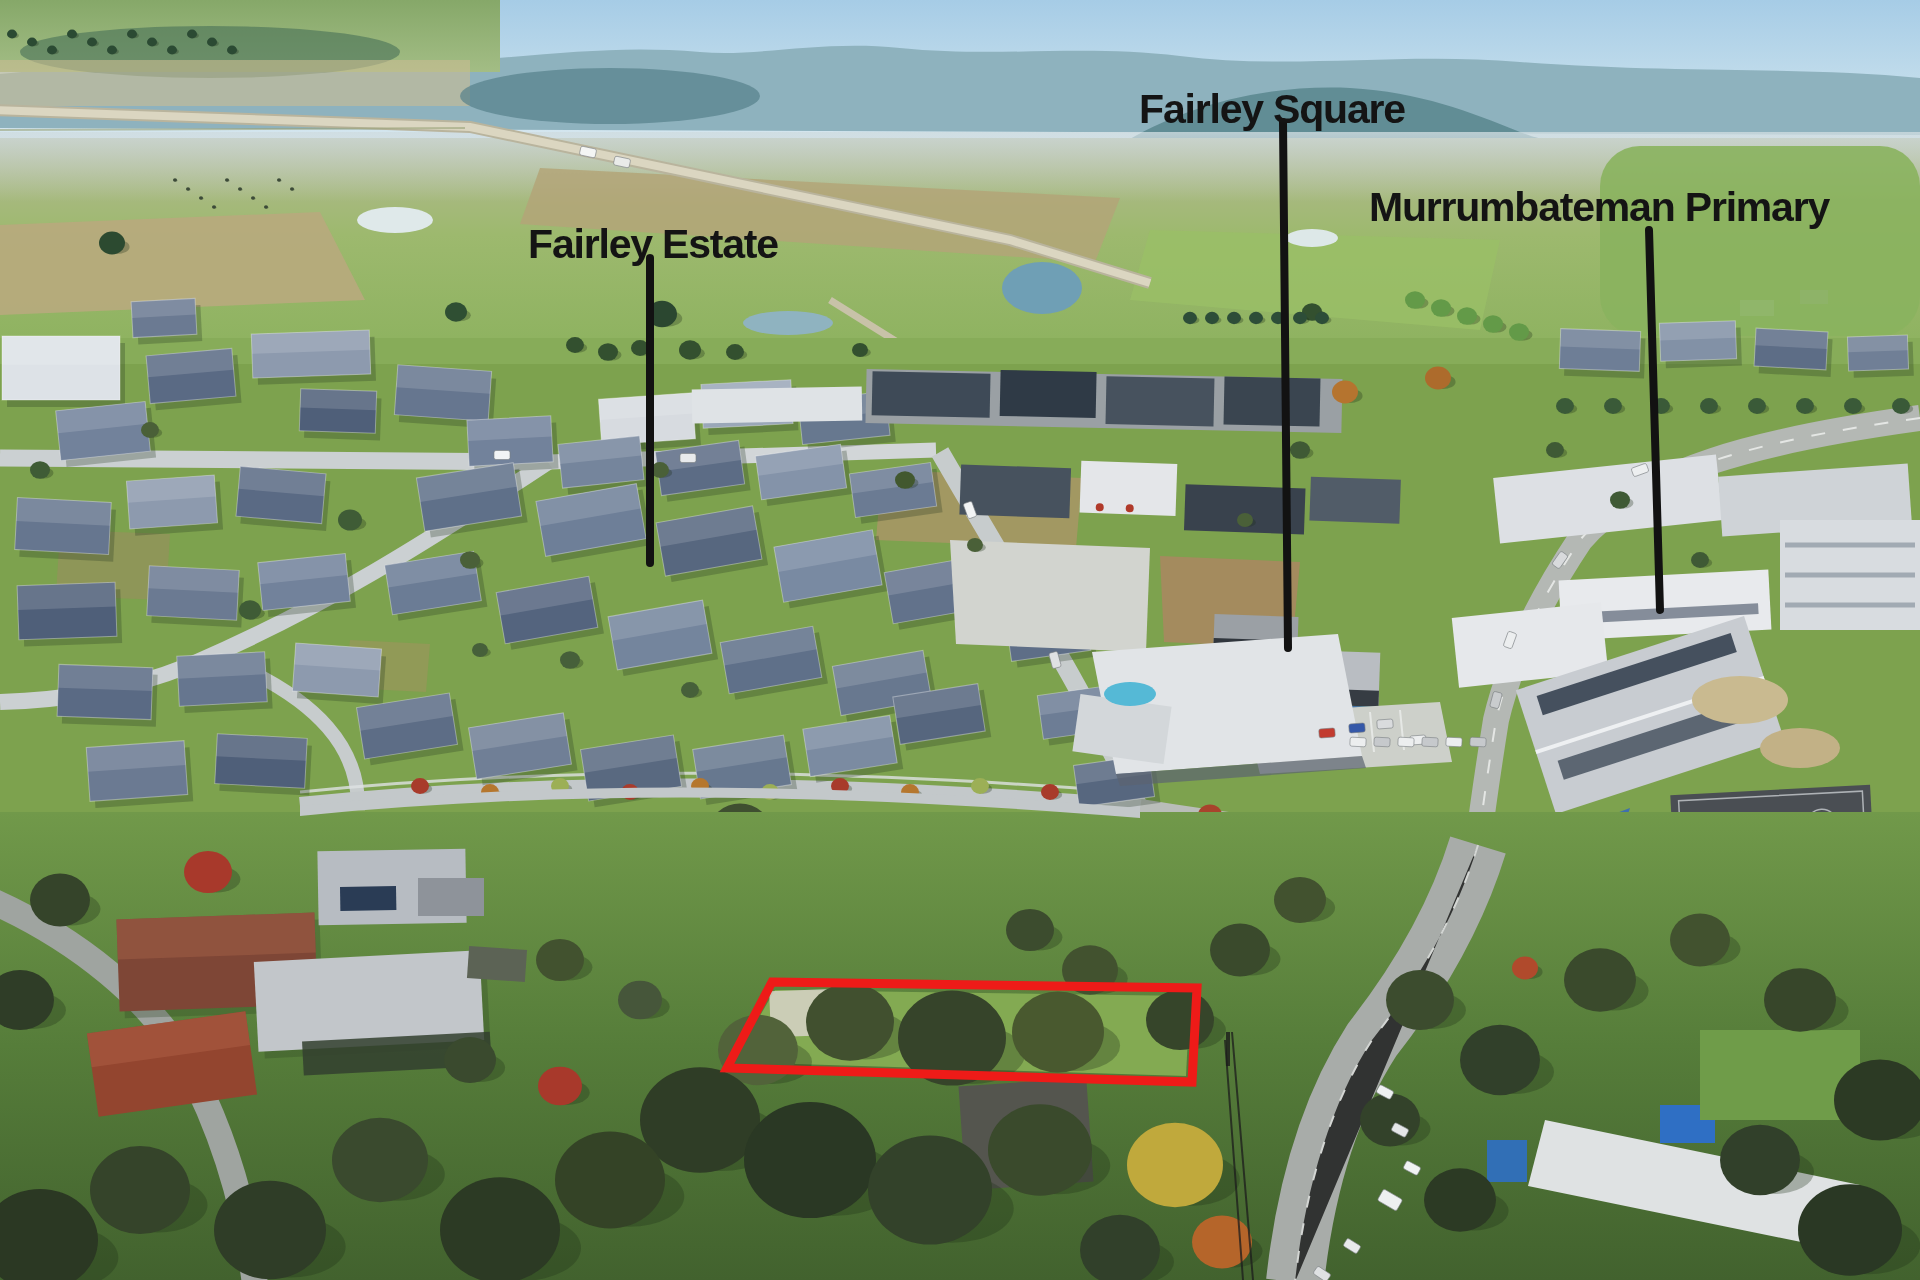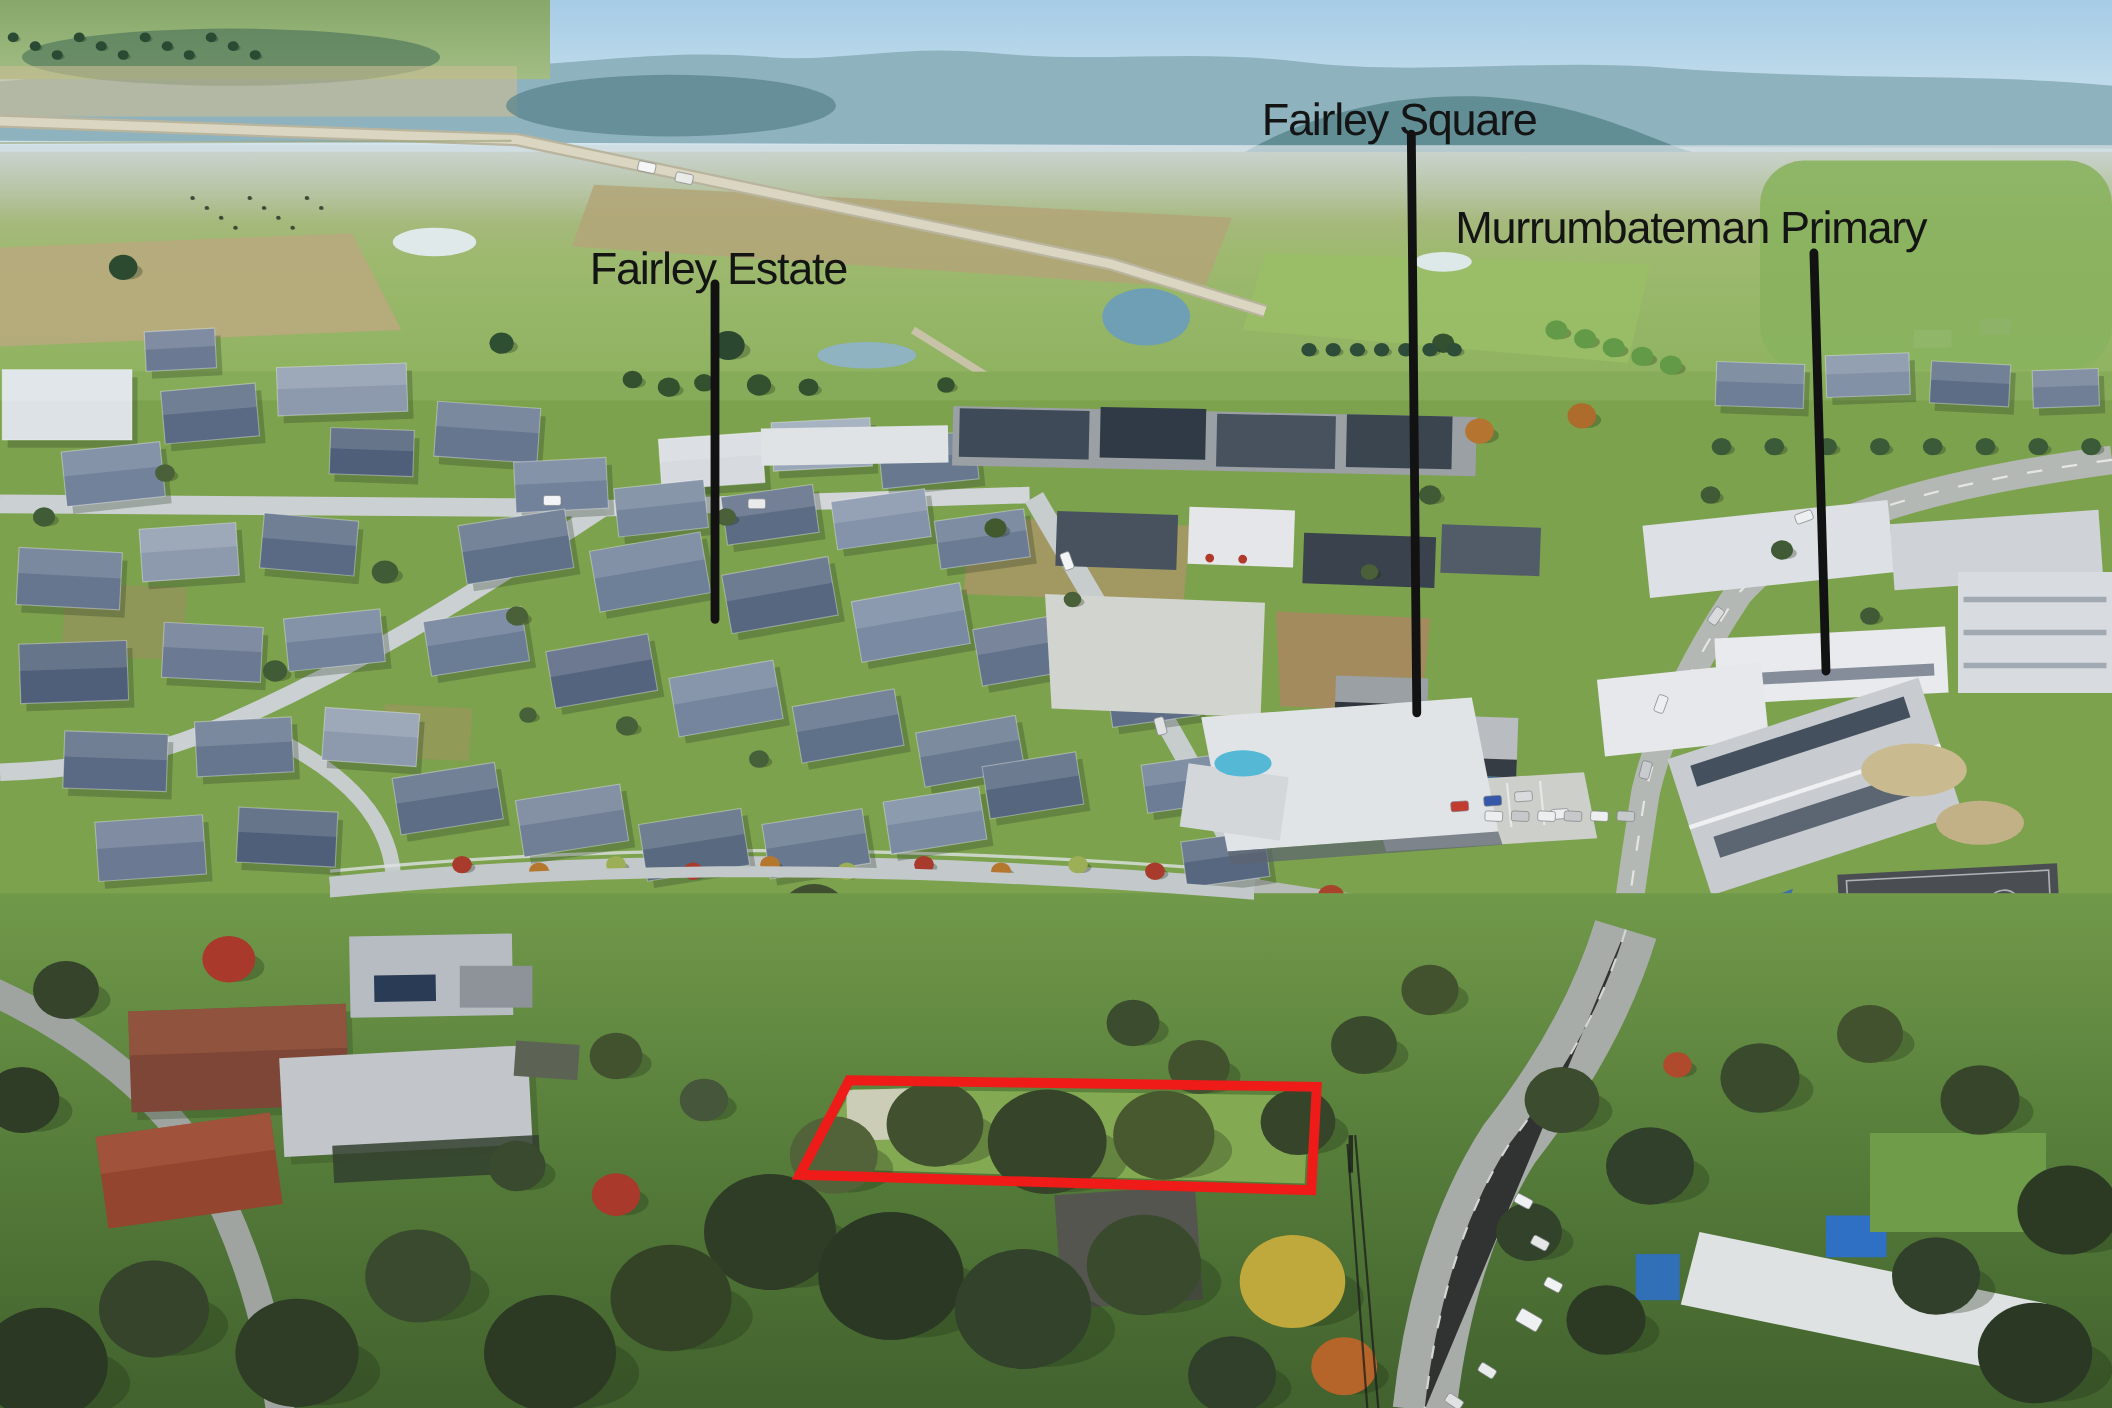--- a/index.html
+++ b/index.html
@@ -1,19 +1,19 @@
 <!DOCTYPE html>
 <html style="--label-color: #141414;"><head>
 <meta charset="utf-8">
 <style>
   html,body{margin:0;padding:0;background:#222;}
   .stage{position:relative;width:1920px;height:1280px;overflow:hidden;
          font-family:"Liberation Sans",sans-serif;}
   .stage svg{position:absolute;left:0;top:0;}
-  .label{position:absolute;font-size:41px;font-weight:400;letter-spacing:-1.2px;
+  .label{position:absolute;font-size:41px;font-weight:700;letter-spacing:-1.2px;
          color:var(--label-color,#141414);white-space:nowrap;transform:translateX(-50%);}
 </style>
 </head>
 <body>
 
 <div class="stage">
 
 <svg width="1920" height="1280" viewBox="0 0 1920 1280">
   <defs>
     <linearGradient id="sky" x1="0" y1="0" x2="0" y2="1">
@@ -740,14 +740,14 @@
 
 <svg width="1920" height="1280" viewBox="0 0 1920 1280">
   <line x1="650" y1="258" x2="650" y2="563" stroke-width="8" stroke-linecap="round" stroke="#121212"></line>
   <line x1="1283" y1="122" x2="1288" y2="648" stroke-width="8" stroke-linecap="round" stroke="#121212"></line>
   <line x1="1649" y1="230" x2="1660" y2="610" stroke-width="8" stroke-linecap="round" stroke="#121212"></line>
   <polygon points="772,982 1197,988 1192,1082 727,1068" fill="none" stroke-width="9" stroke="#ee1b18"></polygon>
 </svg>
 
 <div class="label" style="left:653px;top:221px">Fairley Estate</div>
 <div class="label" style="left:1272px;top:86px">Fairley Square</div>
-<div class="label" style="left:1537px;top:184px">Murrumbateman Primary</div>
+<div class="label" style="left:1599px;top:184px">Murrumbateman Primary</div>
 </div>
 
 </body></html>

